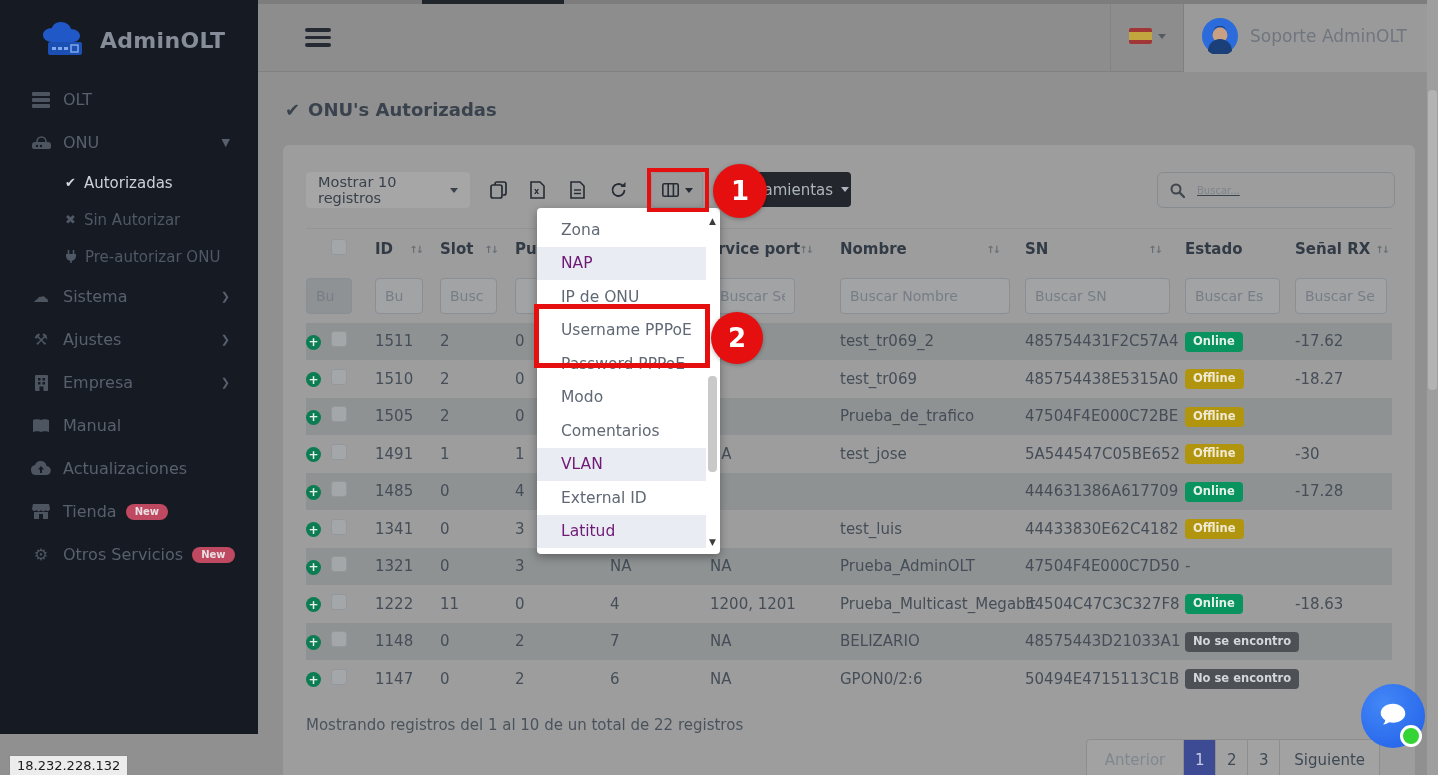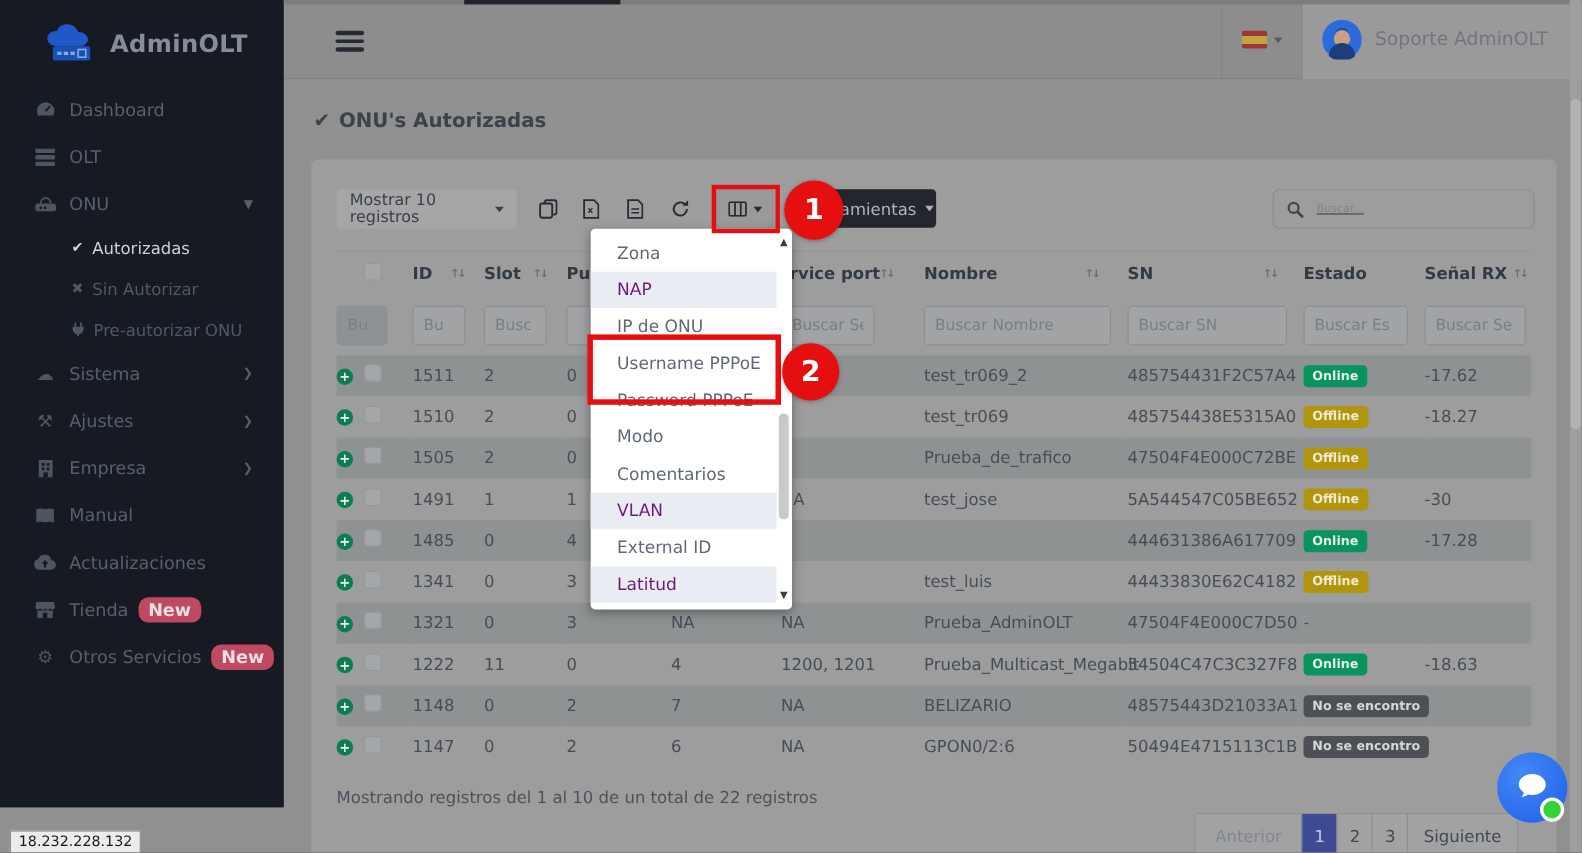--- a/index.html
+++ b/index.html
@@ -11,21 +11,21 @@
   .sidebar{position:absolute;left:0;top:0;width:258px;height:734px;background:#161a23;z-index:5;}
   .logo{display:flex;align-items:center;gap:10px;padding:20px 0 18px 38px;}
   .logo-text{font-size:22px;font-weight:bold;color:#868d98;letter-spacing:.3px;}
   .nav-item{position:relative;height:43px;display:flex;align-items:center;padding-left:30px;color:#58606d;font-size:16px;cursor:pointer;}
   .nav-item .nico{width:22px;margin-right:11px;display:inline-flex;justify-content:center;color:#4d5560;font-size:16px;}
   .nav-item .chev{position:absolute;right:28px;color:#58606d;font-size:11px;}
   .subnav .nav-sub{height:37px;display:flex;align-items:center;padding-left:65px;color:#4f5865;font-size:15px;cursor:pointer;}
   .nav-sub .sico{margin-right:8px;font-size:13px;}
   .nav-sub.active{color:#ccd1d9;}
   .nav-sub.active .sico{color:#d6dae0;}
-  .newbadge{margin-left:9px;background:#bf4960;color:#e9dfe3;font-size:16px;font-weight:bold;
+  .newbadge{margin-left:9px;background:#bf4960;color:#e9dfe3;font-size:10px;font-weight:bold;
             padding:2px 9px;border-radius:9px;line-height:1.2;}
   .svgico{display:block;}
 
   
   .topbar{position:absolute;left:258px;top:0;right:0;height:72px;background:#8d8d8d;border-bottom:1px solid #818181;z-index:4;}
   .top-strip{position:absolute;left:258px;top:0;right:0;height:4px;background:#7d7d7d;z-index:6;}
   .tab-notch{position:absolute;left:422px;top:0;width:142px;height:4px;background:#20242b;z-index:7;}
   .burger{position:absolute;left:47px;top:28px;width:26px;cursor:pointer;}
   .burger div{height:3.5px;background:#262b33;border-radius:2px;margin-bottom:4px;}
   .lang{position:absolute;left:852px;top:0;width:73px;height:72px;display:flex;align-items:center;justify-content:center;gap:6px;border-left:1px solid #838383;cursor:pointer;}
@@ -130,29 +130,20 @@
           <rect x="10" y="22" width="34" height="13" rx="2" fill="#1c4fb4"></rect>
           <rect x="14" y="27" width="4" height="3" fill="#7fa9e8"></rect>
             <rect x="20" y="27" width="4" height="3" fill="#7fa9e8"></rect>
           <rect x="26" y="27" width="4" height="3" fill="#7fa9e8"></rect>
             <rect x="33" y="25" width="7" height="7" fill="none" stroke="#7fa9e8" stroke-width="1.5"></rect>
         </svg>
       </span>
       <span class="logo-text">AdminOLT</span>
     </div>
 
-    <div class="nav-item">
-      <span class="nico">
-        <svg class="svgico" width="19" height="17" viewBox="0 0 19 17">
-            <path d="M9.5 2A8 8 0 0 0 1.5 10a8 8 0 0 0 1.2 4h13.6a8 8 0 0 0 1.2-4A8 8 0 0 0 9.5 2z" fill="#4d5560"></path>
-            <line x1="9.5" y1="10" x2="13.5" y2="5.5" stroke="#161a23" stroke-width="1.8"></line>
-          </svg>
-      </span>
-      <span>Dashboard</span>
-    </div>
 
     <div class="nav-item">
       <span class="nico">
         <svg class="svgico" width="18" height="16" viewBox="0 0 18 16">
             <rect x="0" y="0" width="18" height="4" rx="1" fill="#4d5560"></rect>
             <rect x="0" y="6" width="18" height="4" rx="1" fill="#4d5560"></rect>
             <rect x="0" y="12" width="18" height="4" rx="1" fill="#4d5560"></rect>
           </svg>
       </span>
       <span>OLT</span>

